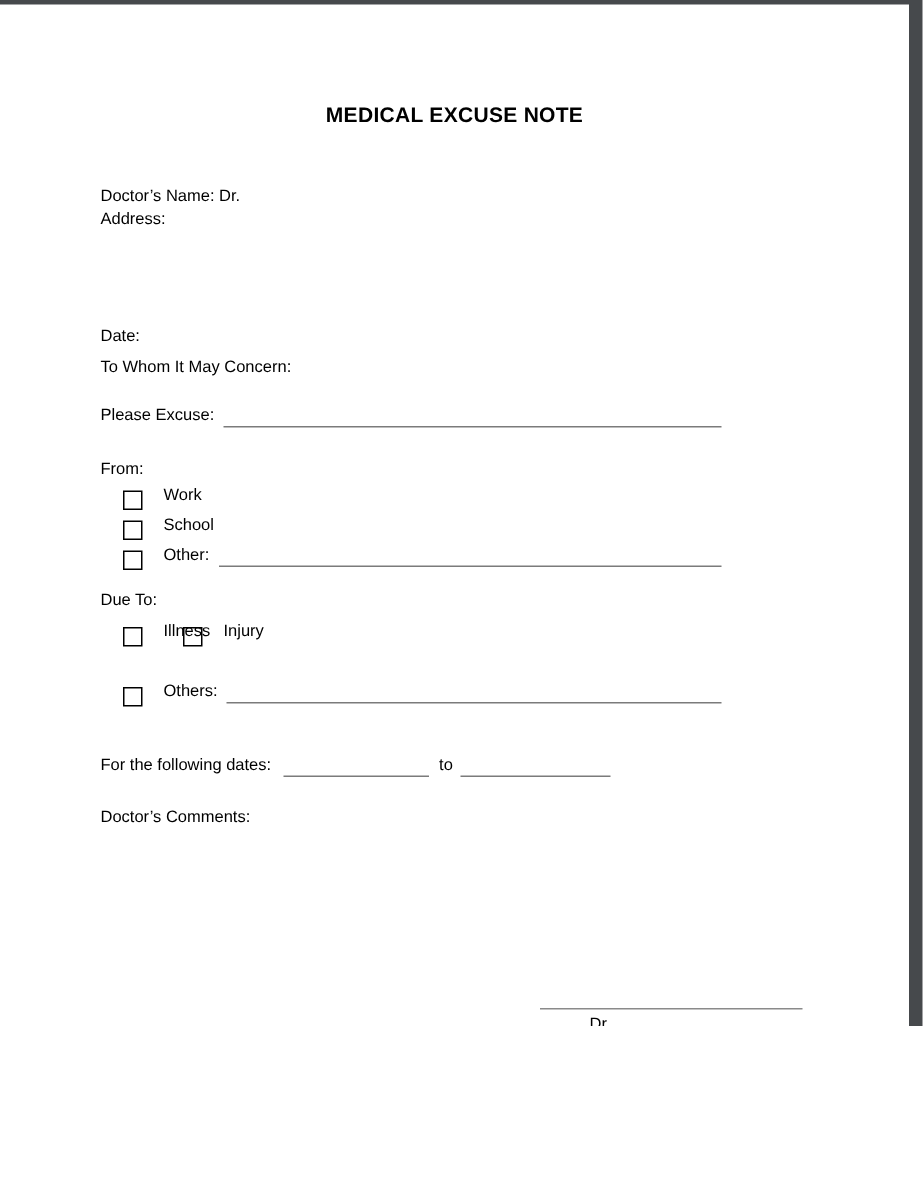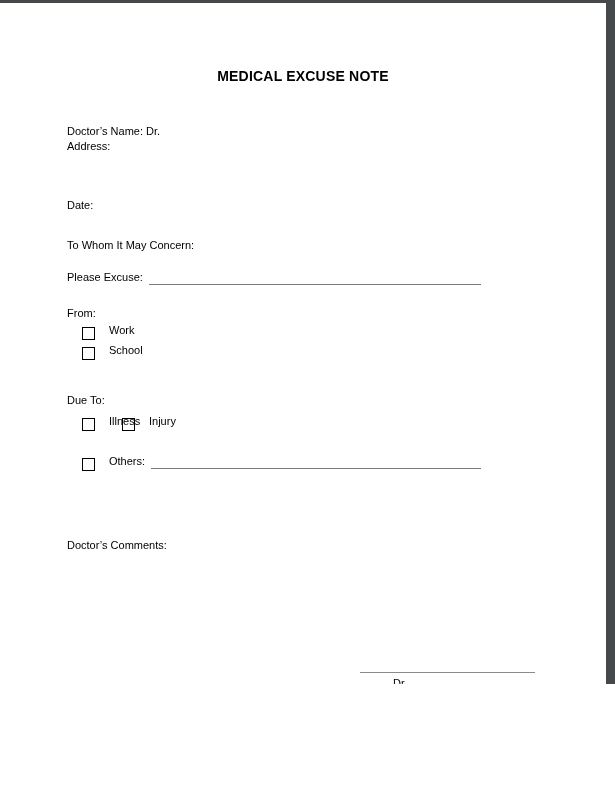--- a/index.html
+++ b/index.html
@@ -56,56 +56,67 @@
 <body>
 
 <div class="viewer">
   <div class="page">
 
     <div class="title">MEDICAL EXCUSE NOTE</div>
 
     <div class="textline" style="top:121px;">Doctor’s Name: Dr.</div>
     <div class="textline" style="top:136px;">Address:</div>
 
-    <div class="textline" style="top:195px;">Date:</div>
+    <div class="textline" style="top:214px;">Date:</div>
 
     <div class="textline" style="top:235px;">To Whom It May Concern:</div>
 
     <div class="row" style="top:267px;left:67px;right:125px;">
       <span>Please Excuse:</span>
       <span class="blank"></span>
     </div>
 
     <div class="textline" style="top:303px;">From:</div>
 
     <div class="row" style="top:320px;left:82px;">
       <span class="checkbox"></span>
       <span>Work</span>
     </div>
     <div class="row" style="top:340px;left:82px;">
       <span class="checkbox"></span>
       <span>School</span>
     </div>
+    <div class="row" style="top:360px;left:82px;right:125px;">
+      <span class="checkbox"></span>
+      <span>Other:</span>
+      <span class="blank"></span>
+    </div>
 
     <div class="textline" style="top:390px;">Due To:</div>
 
     <div class="row" style="top:411px;left:82px;margin-left:40px;">
       <span class="checkbox"></span>
       <span>Injury</span>
     </div>
     <div class="row" style="top:411px;left:82px;">
       <span class="checkbox"></span>
       <span>Illness</span>
     </div>
     <div class="row" style="top:451px;left:82px;right:125px;">
       <span class="checkbox"></span>
       <span>Others:</span>
       <span class="blank"></span>
     </div>
 
+    <div class="row" style="top:500px;left:67px;">
+      <span>For the following dates:</span>
+      <span class="blank fixed w97" style="margin-left:8px;"></span>
+      <span class="connector">to</span>
+      <span class="blank fixed w100" style="margin-left:5px;"></span>
+    </div>
 
     <div class="textline" style="top:535px;">Doctor’s Comments:</div>
 
     <div class="sig-line"></div>
     <div class="sig-name">Dr.</div>
 
   </div>
 </div>
 
 </body></html>

